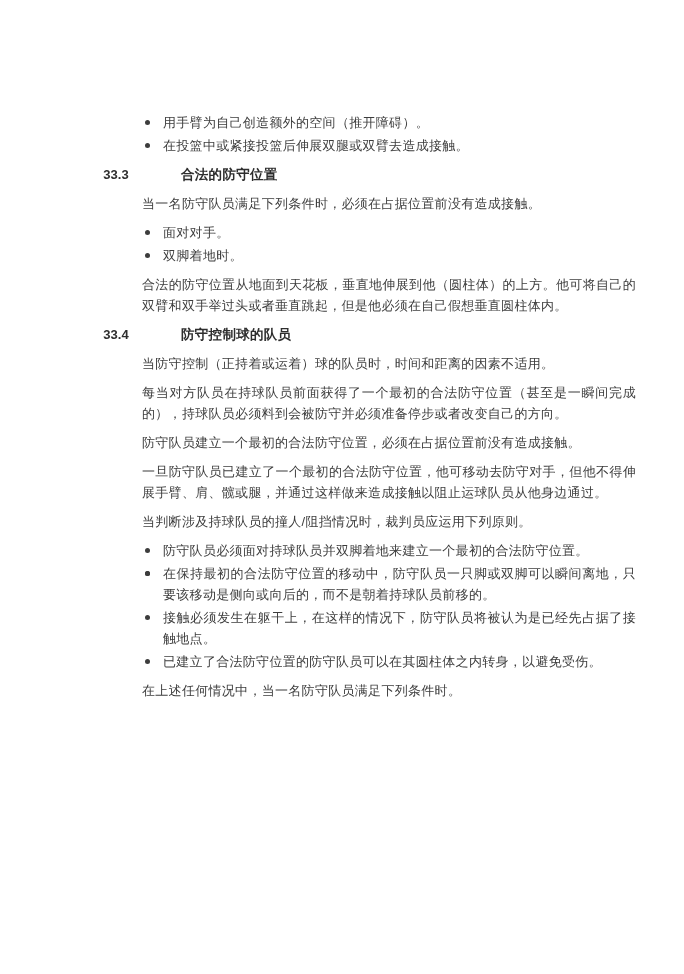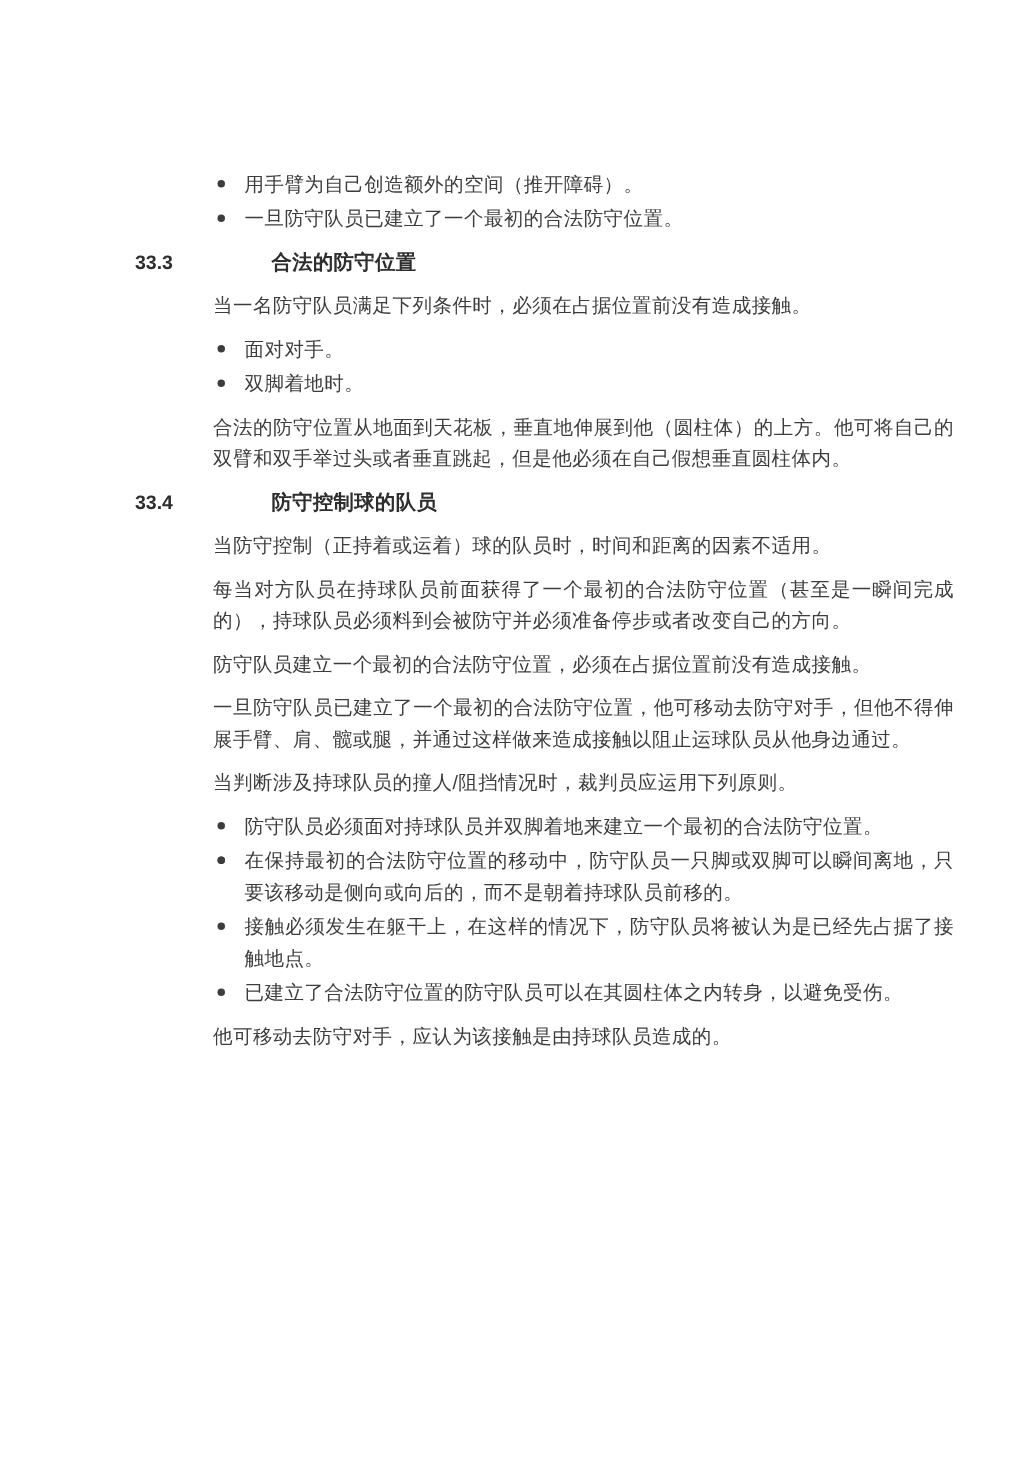--- a/index.html
+++ b/index.html
@@ -27,20 +27,21 @@
     align-items: baseline;
     margin: 8px 0;
     line-height: 21px;
   }
   .sec-num {
     flex: none;
     width: 52px;
     font-size: 13px;
     font-weight: bold;
     color: #2e2e2e;
+    text-align: center;
   }
   .sec-title {
     font-size: 13.5px;
     font-weight: bold;
     color: #2e2e2e;
     letter-spacing: 0.3px;
     margin-left: 39px;
   }
   p.para {
     margin: 8px 0 8px 52px;
@@ -87,21 +88,21 @@
 <div class="page">
   <main class="content">
 
     <ul class="bullets">
       <li>
         <span class="dot"></span>
         <span>用手臂为自己创造额外的空间（推开障碍）。</span>
       </li>
       <li>
         <span class="dot"></span>
-        <span>一旦防守队员已建立了一个最初的合法防守位置。</span>
+        <span>在投篮中或紧接投篮后伸展双腿或双臂去造成接触。</span>
       </li>
     </ul>
 
     <section>
       <div class="sec-heading">
         <span class="sec-num">33.3</span>
         <span class="sec-title">合法的防守位置</span>
       </div>
       <p class="para">当一名防守队员满足下列条件时，必须在占据位置前没有造成接触。</p>
       <ul class="bullets">
@@ -141,21 +142,21 @@
         </li>
         <li>
           <span class="dot"></span>
           <span>接触必须发生在躯干上，在这样的情况下，防守队员将被认为是已经先占据了接触地点。</span>
         </li>
         <li>
           <span class="dot"></span>
           <span>已建立了合法防守位置的防守队员可以在其圆柱体之内转身，以避免受伤。</span>
         </li>
       </ul>
-      <p class="para">他可移动去防守对手，应认为该接触是由持球队员造成的。</p>
+      <p class="para">在上述任何情况中，当一名防守队员满足下列条件时。</p>
     </section>
 
     <section>
       <div class="sec-heading">
         <span class="sec-num">33.5</span>
         <span class="sec-title">防守非控制球的队员</span>
       </div>
     </section>
 
   </main>

